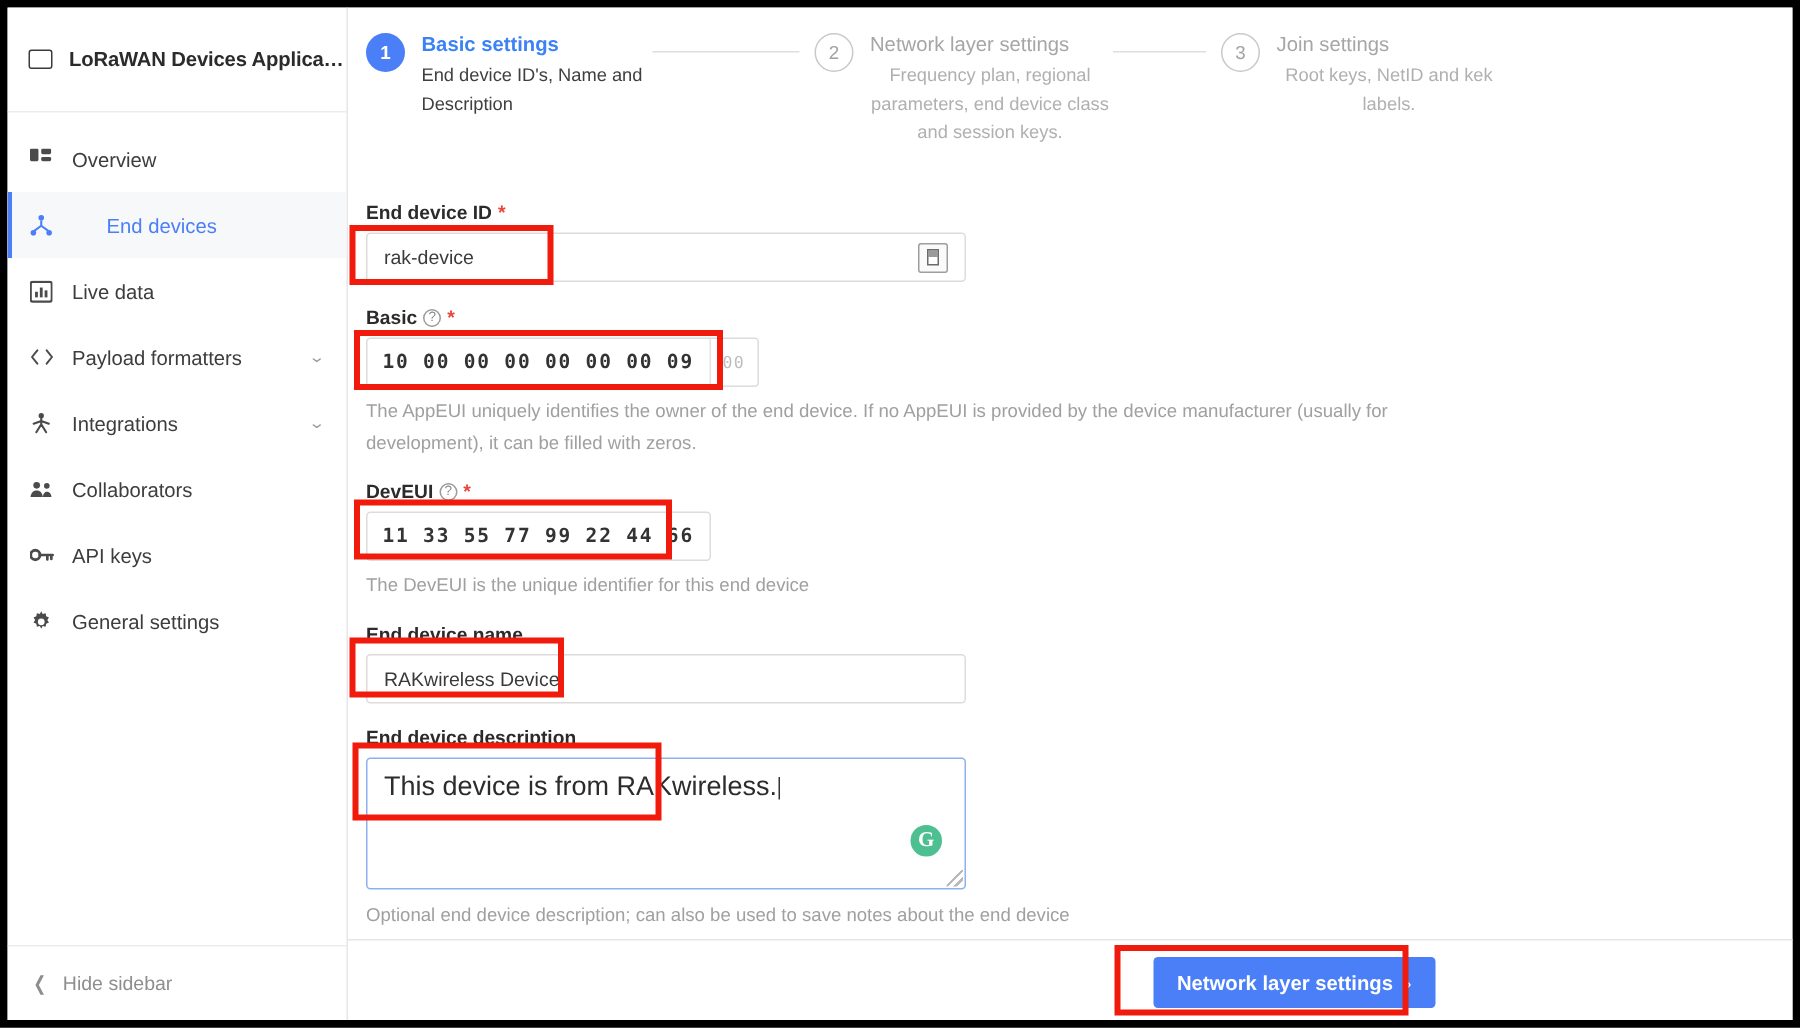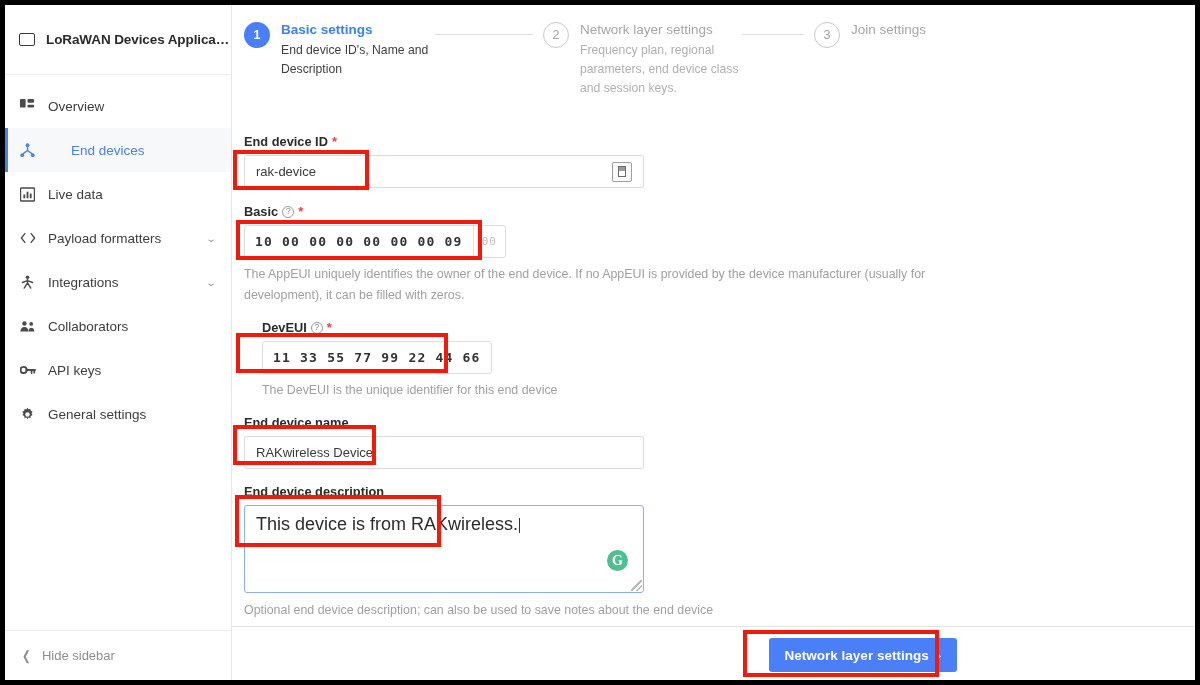--- a/index.html
+++ b/index.html
@@ -149,21 +149,21 @@
     line-height: 17px;
     margin-bottom: 3px;
   }
   .step-title.on { font-weight: bold; color: #3b82f6; }
   .step-title.off { color: #a6a6a6; }
   .step-desc {
     font-size: 12.2px;
     line-height: 19px;
   }
   .step-desc.on { color: #3f3f3f; }
-  .step-desc.off { color: #b0b0b0; }
+  .step-desc.off { color: #b0b0b0; text-align: center; }
   .step-line {
     height: 1px;
     background: #dedede;
     margin-top: 13px;
     flex: 0 0 auto;
   }
 
   
   .form-area {
     padding: 0 0 0 0;
@@ -457,20 +457,21 @@
           <span class="step-title off" style="display:block;">Network layer settings</span>
           <span class="step-desc off" style="display:block;">Frequency plan, regional parameters, end device class and session keys.</span>
         </span>
       </div>
       <div class="step-line" style="width:62px;margin-left:2px;margin-right:10px;"></div>
 
       <div class="step">
         <span class="step-num off">3</span>
         <span class="step-txt" style="width:150px;">
           <span class="step-title off" style="display:block;">Join settings</span>
+          <span class="step-desc off" style="display:block;">Root keys, NetID and kek labels.</span>
         </span>
       </div>
     </div>
 
     <div class="form-area" style="padding-left:12px;">
 
       <div class="field" style="margin-top:36px;">
         <div class="flabel">
           <span>End device ID</span>
           <span class="req">*</span>
@@ -489,21 +490,21 @@
           <span class="qmark">?</span>
           <span class="req">*</span>
         </div>
         <div class="hexbox">
           <span class="hexval">10 00 00 00 00 00 00 09</span>
           <span class="hexghost">00</span>
         </div>
         <div class="hint" style="margin-top:6px;">The AppEUI uniquely identifies the owner of the end device. If no AppEUI is provided by the device manufacturer (usually for development), it can be filled with zeros.</div>
       </div>
 
-      <div class="field" style="margin-top:14px;margin-left:18px;">
+      <div class="field" style="margin-top:14px;">
         <div class="flabel">
           <span>DevEUI</span>
           <span class="qmark">?</span>
           <span class="req">*</span>
         </div>
         <div class="hexbox">
           <span class="hexval">11 33 55 77 99 22 44 66</span>
         </div>
         <div class="hint" style="margin-top:6px;">The DevEUI is the unique identifier for this end device</div>
       </div>

